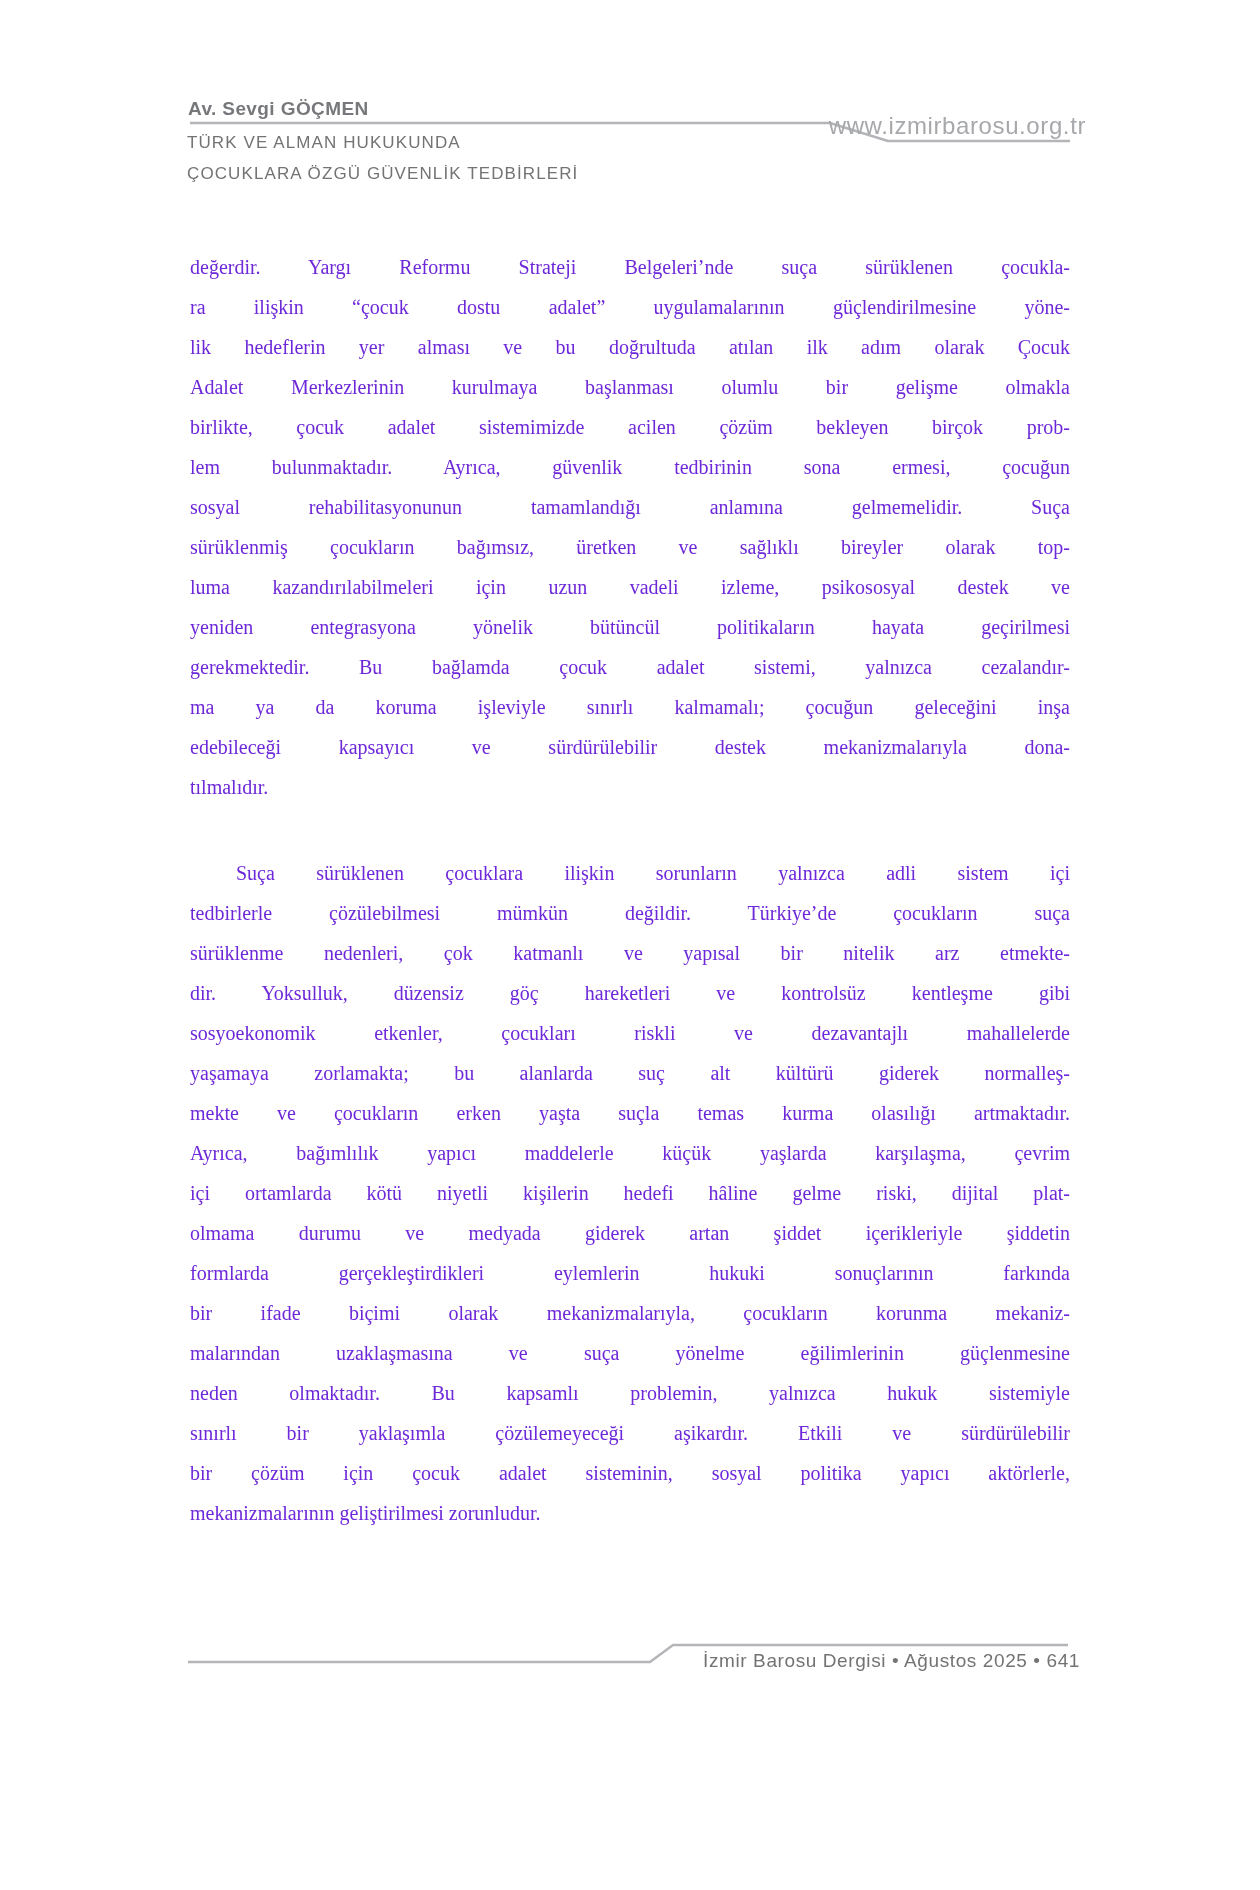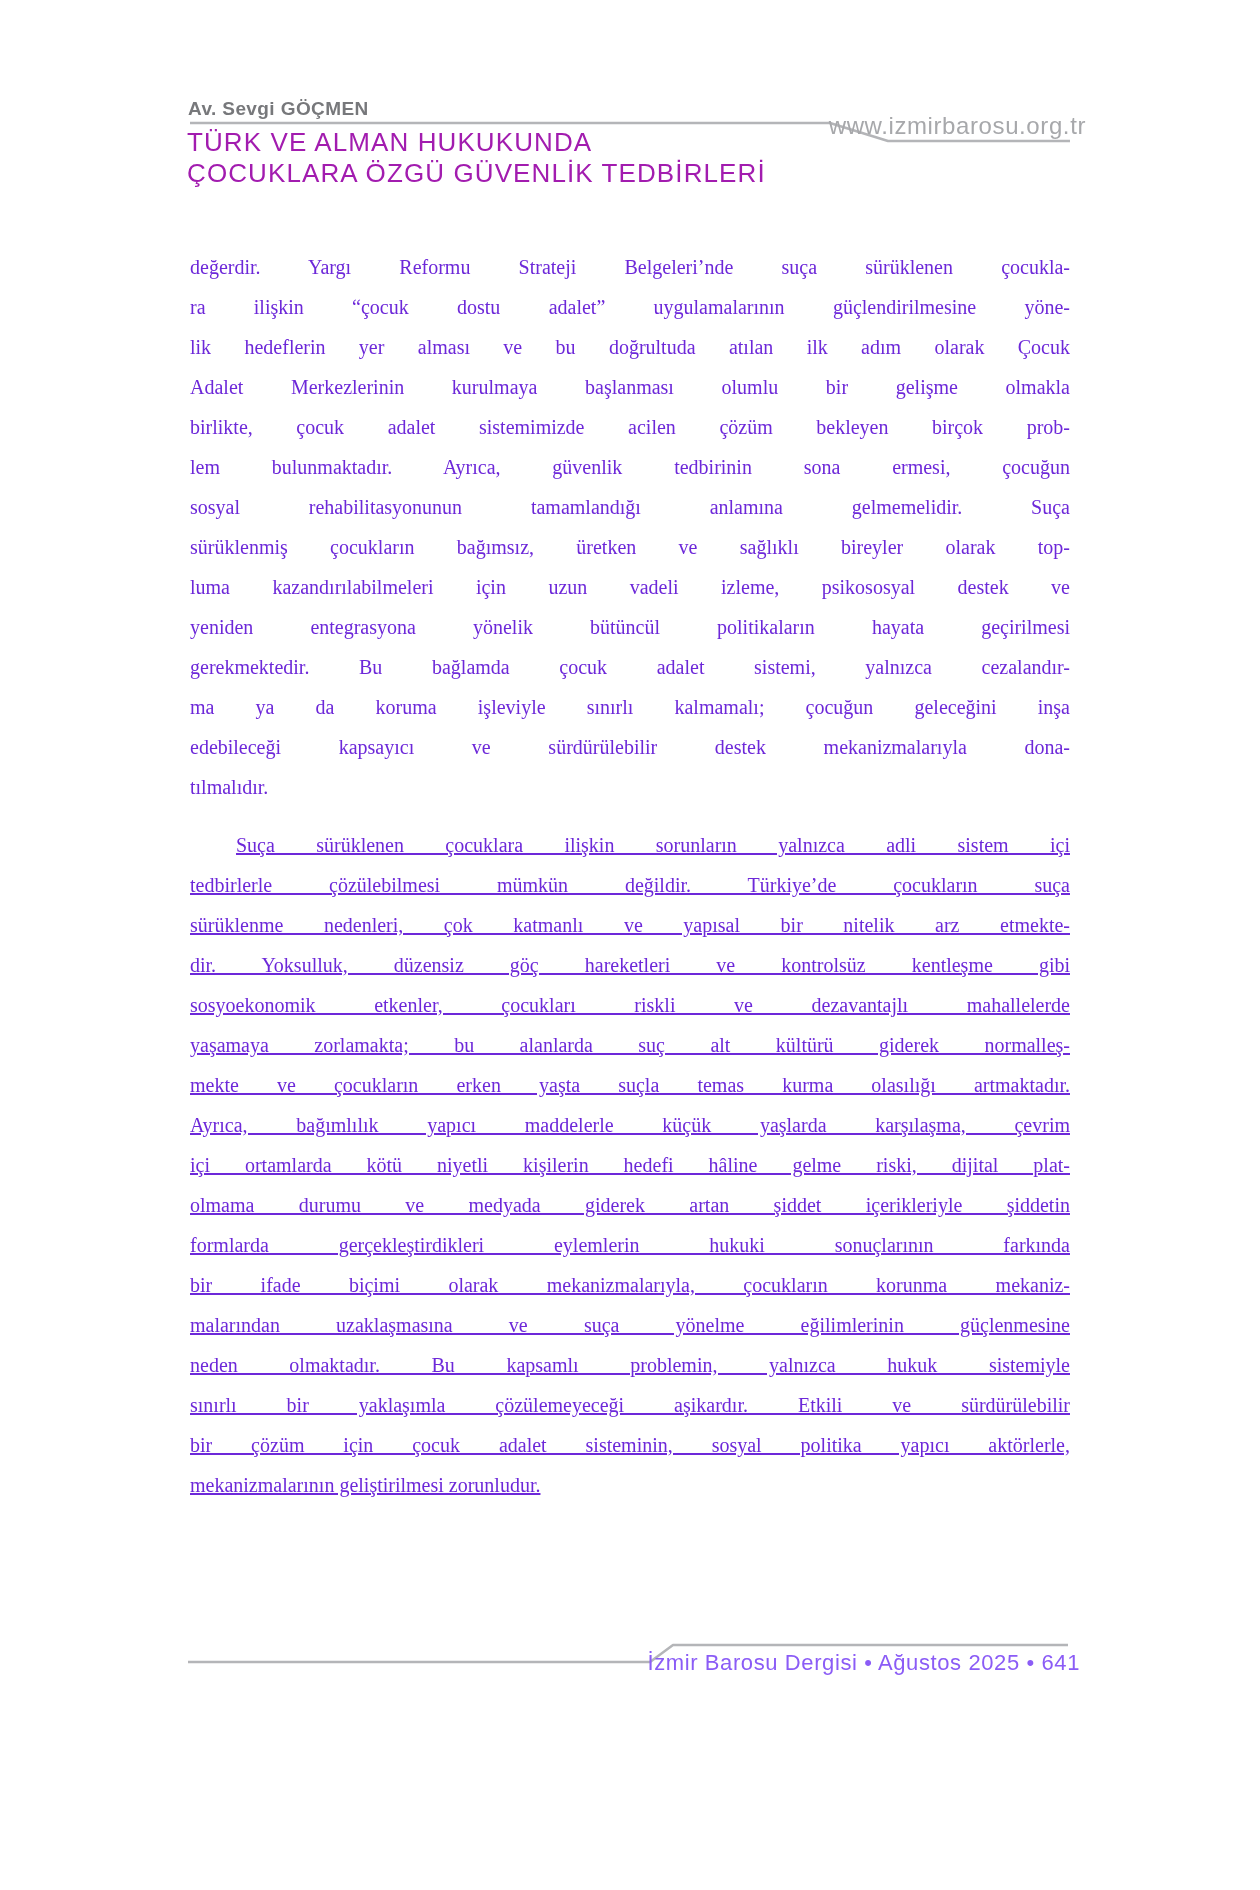--- a/index.html
+++ b/index.html
@@ -42,39 +42,39 @@
     top: 112px;
     font-size: 24px;
     letter-spacing: 0.6px;
     color: #a7a8ab;
     white-space: nowrap;
   }
   .doc-title {
     position: absolute;
     left: 187px;
     top: 127px;
-    font-size: 26px;
+    font-size: 17px;
     line-height: 31px;
     letter-spacing: 1.1px;
-    color: #a21caf;
+    color: #737373;
     white-space: nowrap;
   }
 
   
   .article {
     position: absolute;
     left: 190px;
     top: 247px;
     width: 880px;
     font-family: "Liberation Serif", "DejaVu Serif", serif;
     font-size: 20px;
     line-height: 40px;
     color: #6d28d9;
   }
-  .paragraph + .paragraph { margin-top: 18px; text-decoration: underline; }
+  .paragraph + .paragraph { margin-top: 46px; }
   .line {
     text-align: justify;
     text-align-last: justify;
     white-space: normal;
   }
   .line.last { text-align-last: left; }
   .line.indent { text-indent: 46px; }
 
   
   .footer-rule {
@@ -82,23 +82,23 @@
     left: 0;
     top: 1630px;
     width: 1260px;
     height: 50px;
     pointer-events: none;
   }
   .footer-text {
     position: absolute;
     right: 196px;
     top: 1650px;
-    font-size: 22px;
+    font-size: 19px;
     letter-spacing: 0.6px;
-    color: #8b5cf6;
+    color: #737373;
     white-space: nowrap;
   }
 </style>
 </head>
 <body>
 
 <div class="page">
 
   <div class="author">Av. Sevgi GÖÇMEN</div>
 

